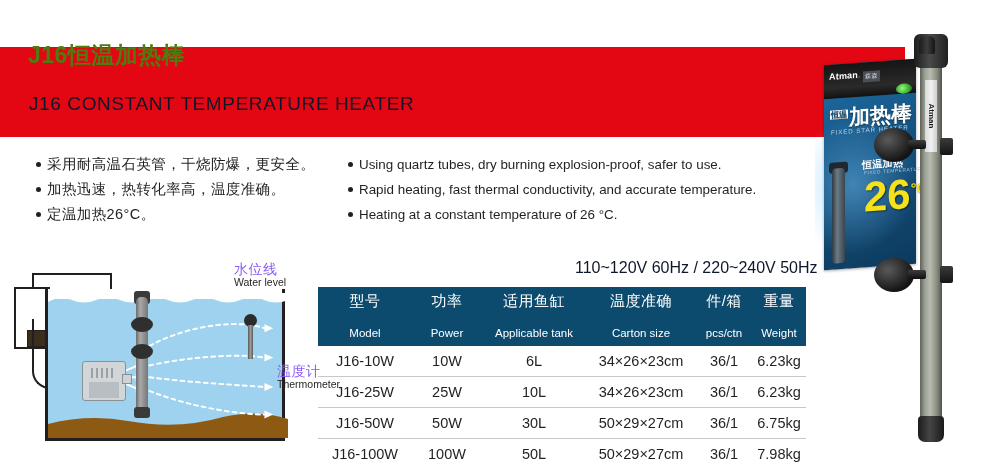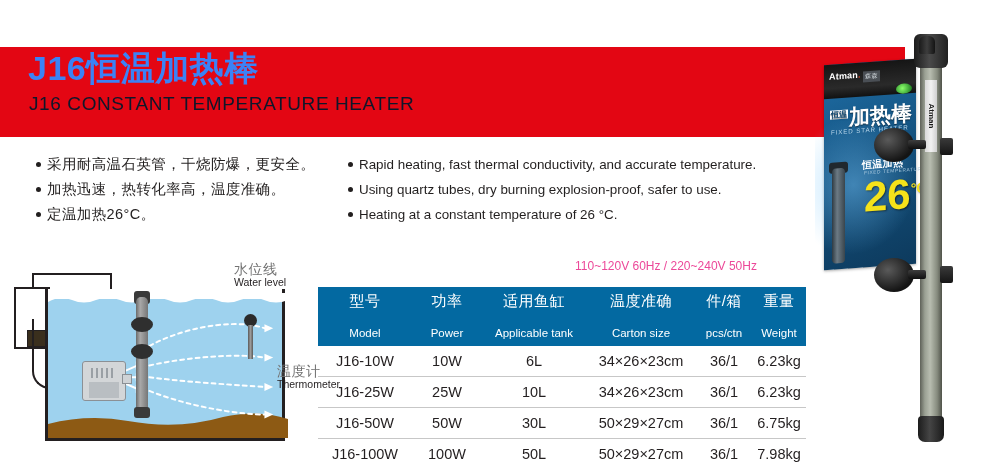--- a/index.html
+++ b/index.html
@@ -10,22 +10,22 @@
     overflow:hidden;position:relative;
   }
   .page{position:relative;width:1000px;height:468px;overflow:hidden;}
 
   
   .banner{
     position:absolute;left:0;top:47px;width:905px;height:90px;
     background:#e30613;
   }
   .banner-title{
-    position:absolute;left:28px;top:51px;
-    font-size:34px;font-weight:bold;color:#3b82f6;
+    position:absolute;left:28px;top:44px;
+    font-size:23px;font-weight:bold;color:#4d7c0f;
     letter-spacing:.5px;line-height:1;
     white-space:nowrap;
   }
   .banner-sub{
     position:absolute;left:29px;top:94px;
     font-size:19px;color:#0f172a;letter-spacing:.6px;
     line-height:1;white-space:nowrap;
   }
 
   
@@ -117,36 +117,36 @@
   }
   .flow{position:absolute;left:0;top:0;width:100%;height:100%;}
   .thermo-bulb{
     position:absolute;left:196px;top:25px;width:13px;height:13px;
     border-radius:50%;background:#2b2b2b;
   }
   .thermo-stem{
     position:absolute;left:200px;top:36px;width:5px;height:34px;
     background:linear-gradient(90deg,#5a5a5a,#9a9a9a,#5a5a5a);
   }
-  .label-cn{font-size:14px;color:#737373;line-height:1.05;white-space:nowrap;letter-spacing:.5px;}
+  .label-cn{font-size:14px;color:#8b5cf6;line-height:1.05;white-space:nowrap;letter-spacing:.5px;}
   .label-en{font-size:10.5px;color:#231f20;line-height:1.1;white-space:nowrap;}
   .lbl-water{position:absolute;left:222px;top:0px;text-align:left;}
   .lbl-thermo{position:absolute;left:222px;top:102px;text-align:left;margin-left:43px;}
 
   
   .voltage{
     position:absolute;left:575px;top:259px;
-    font-size:12px;color:#ec4899;white-space:nowrap;
+    font-size:16px;color:#0f172a;white-space:nowrap;
   }
   .spec{
     position:absolute;left:318px;top:287px;width:488px;
   }
   table.spec-table{border-collapse:collapse;width:488px;table-layout:fixed;}
   table.spec-table th{
-    background:#0369a1;color:#ffffff;font-weight:normal;
+    background:#0c4a6e;color:#ffffff;font-weight:normal;
     padding:5px 0 6px 0;vertical-align:middle;
   }
   .th-cn{font-size:15px;line-height:18px;letter-spacing:.5px;display:block;}
   .th-en{font-size:11.5px;line-height:14px;display:block;margin-top:16px;}
   table.spec-table td{
     text-align:center;color:#231f20;font-size:14.5px;
     padding:7px 0 7px 0;border-bottom:1px solid #c7c7c7;
     white-space:nowrap;
   }
   table.spec-table tr:last-child td{border-bottom:1px solid #c7c7c7;}
@@ -291,25 +291,25 @@
         <span>加热迅速，热转化率高，温度准确。</span>
       </div>
       <div class="feat-item">
         <span class="dot"></span>
         <span>定温加热26°C。</span>
       </div>
     </div>
     <div class="feat-col en">
       <div class="feat-item">
         <span class="dot"></span>
-        <span>Rapid heating, fast thermal conductivity, and accurate temperature.</span>
+        <span>Using quartz tubes, dry burning explosion-proof, safer to use.</span>
       </div>
       <div class="feat-item">
         <span class="dot"></span>
-        <span>Using quartz tubes, dry burning explosion-proof, safer to use.</span>
+        <span>Rapid heating, fast thermal conductivity, and accurate temperature.</span>
       </div>
       <div class="feat-item">
         <span class="dot"></span>
         <span>Heating at a constant temperature of 26 °C.</span>
       </div>
     </div>
   </div>
 
   <div class="aqua">
 

